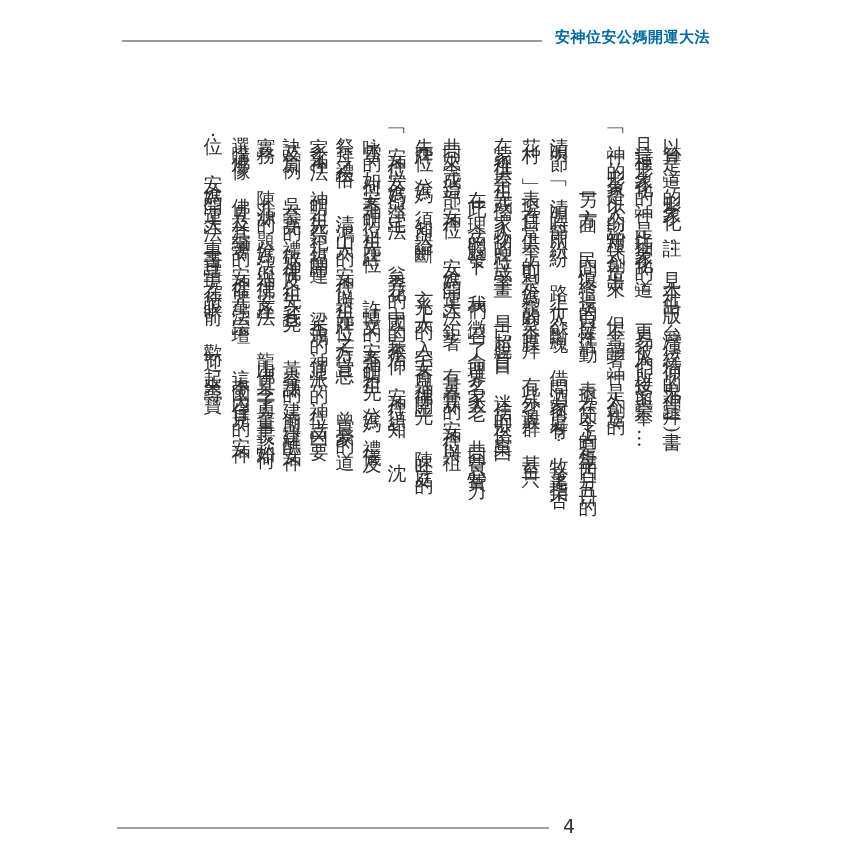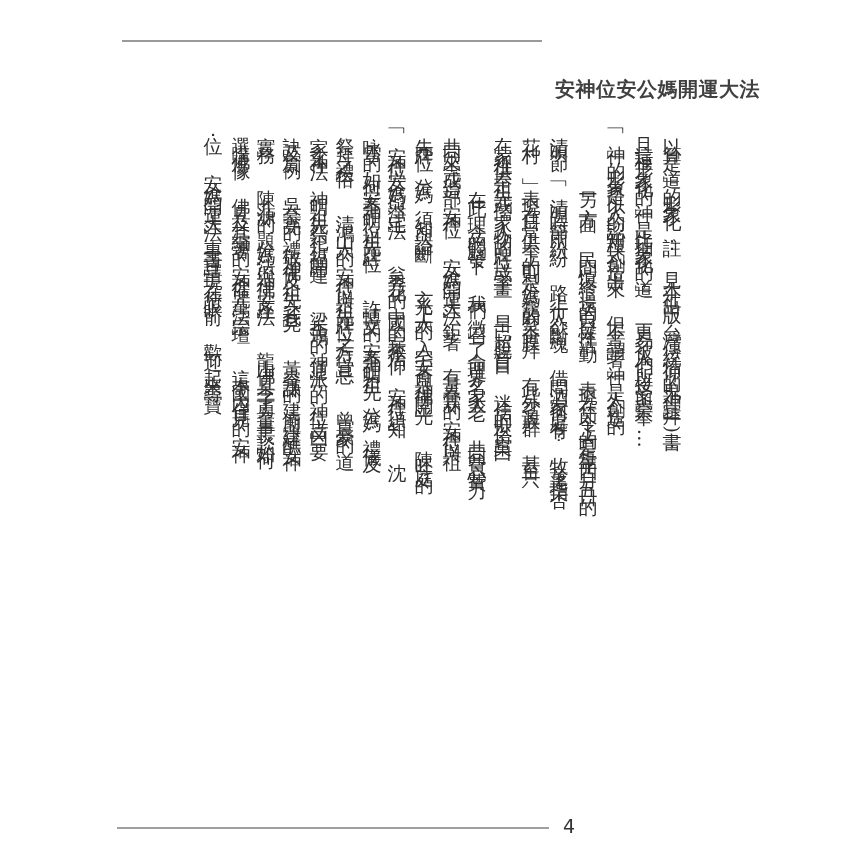--- a/index.html
+++ b/index.html
@@ -9,21 +9,21 @@
     overflow: hidden;
   }
   body { position: relative; font-family: "DejaVu Serif", "Liberation Serif", serif; color: #2a2a2a; }
   .header-rule {
     position: absolute; left: 122px; top: 40px; width: 420px; height: 2px;
     background: #9a9a9a;
   }
   .header-title {
     position: absolute; left: 555px; top: 28px;
     font-family: "DejaVu Serif", serif; font-weight: bold;
-    font-size: 20px; letter-spacing: 0.5px; color: #404040; margin-top: 48px;
+    font-size: 15px; letter-spacing: 0.5px; color: #0369a1;
   }
   .text-block {
     position: absolute; left: 200px; top: 122px; width: 490px; height: 620px;
   }
   .col {
     position: absolute; top: 0;
     writing-mode: vertical-rl;
     font-size: 19px; line-height: 26px;
     letter-spacing: 8.4px;
     color: #2e2e2e;

